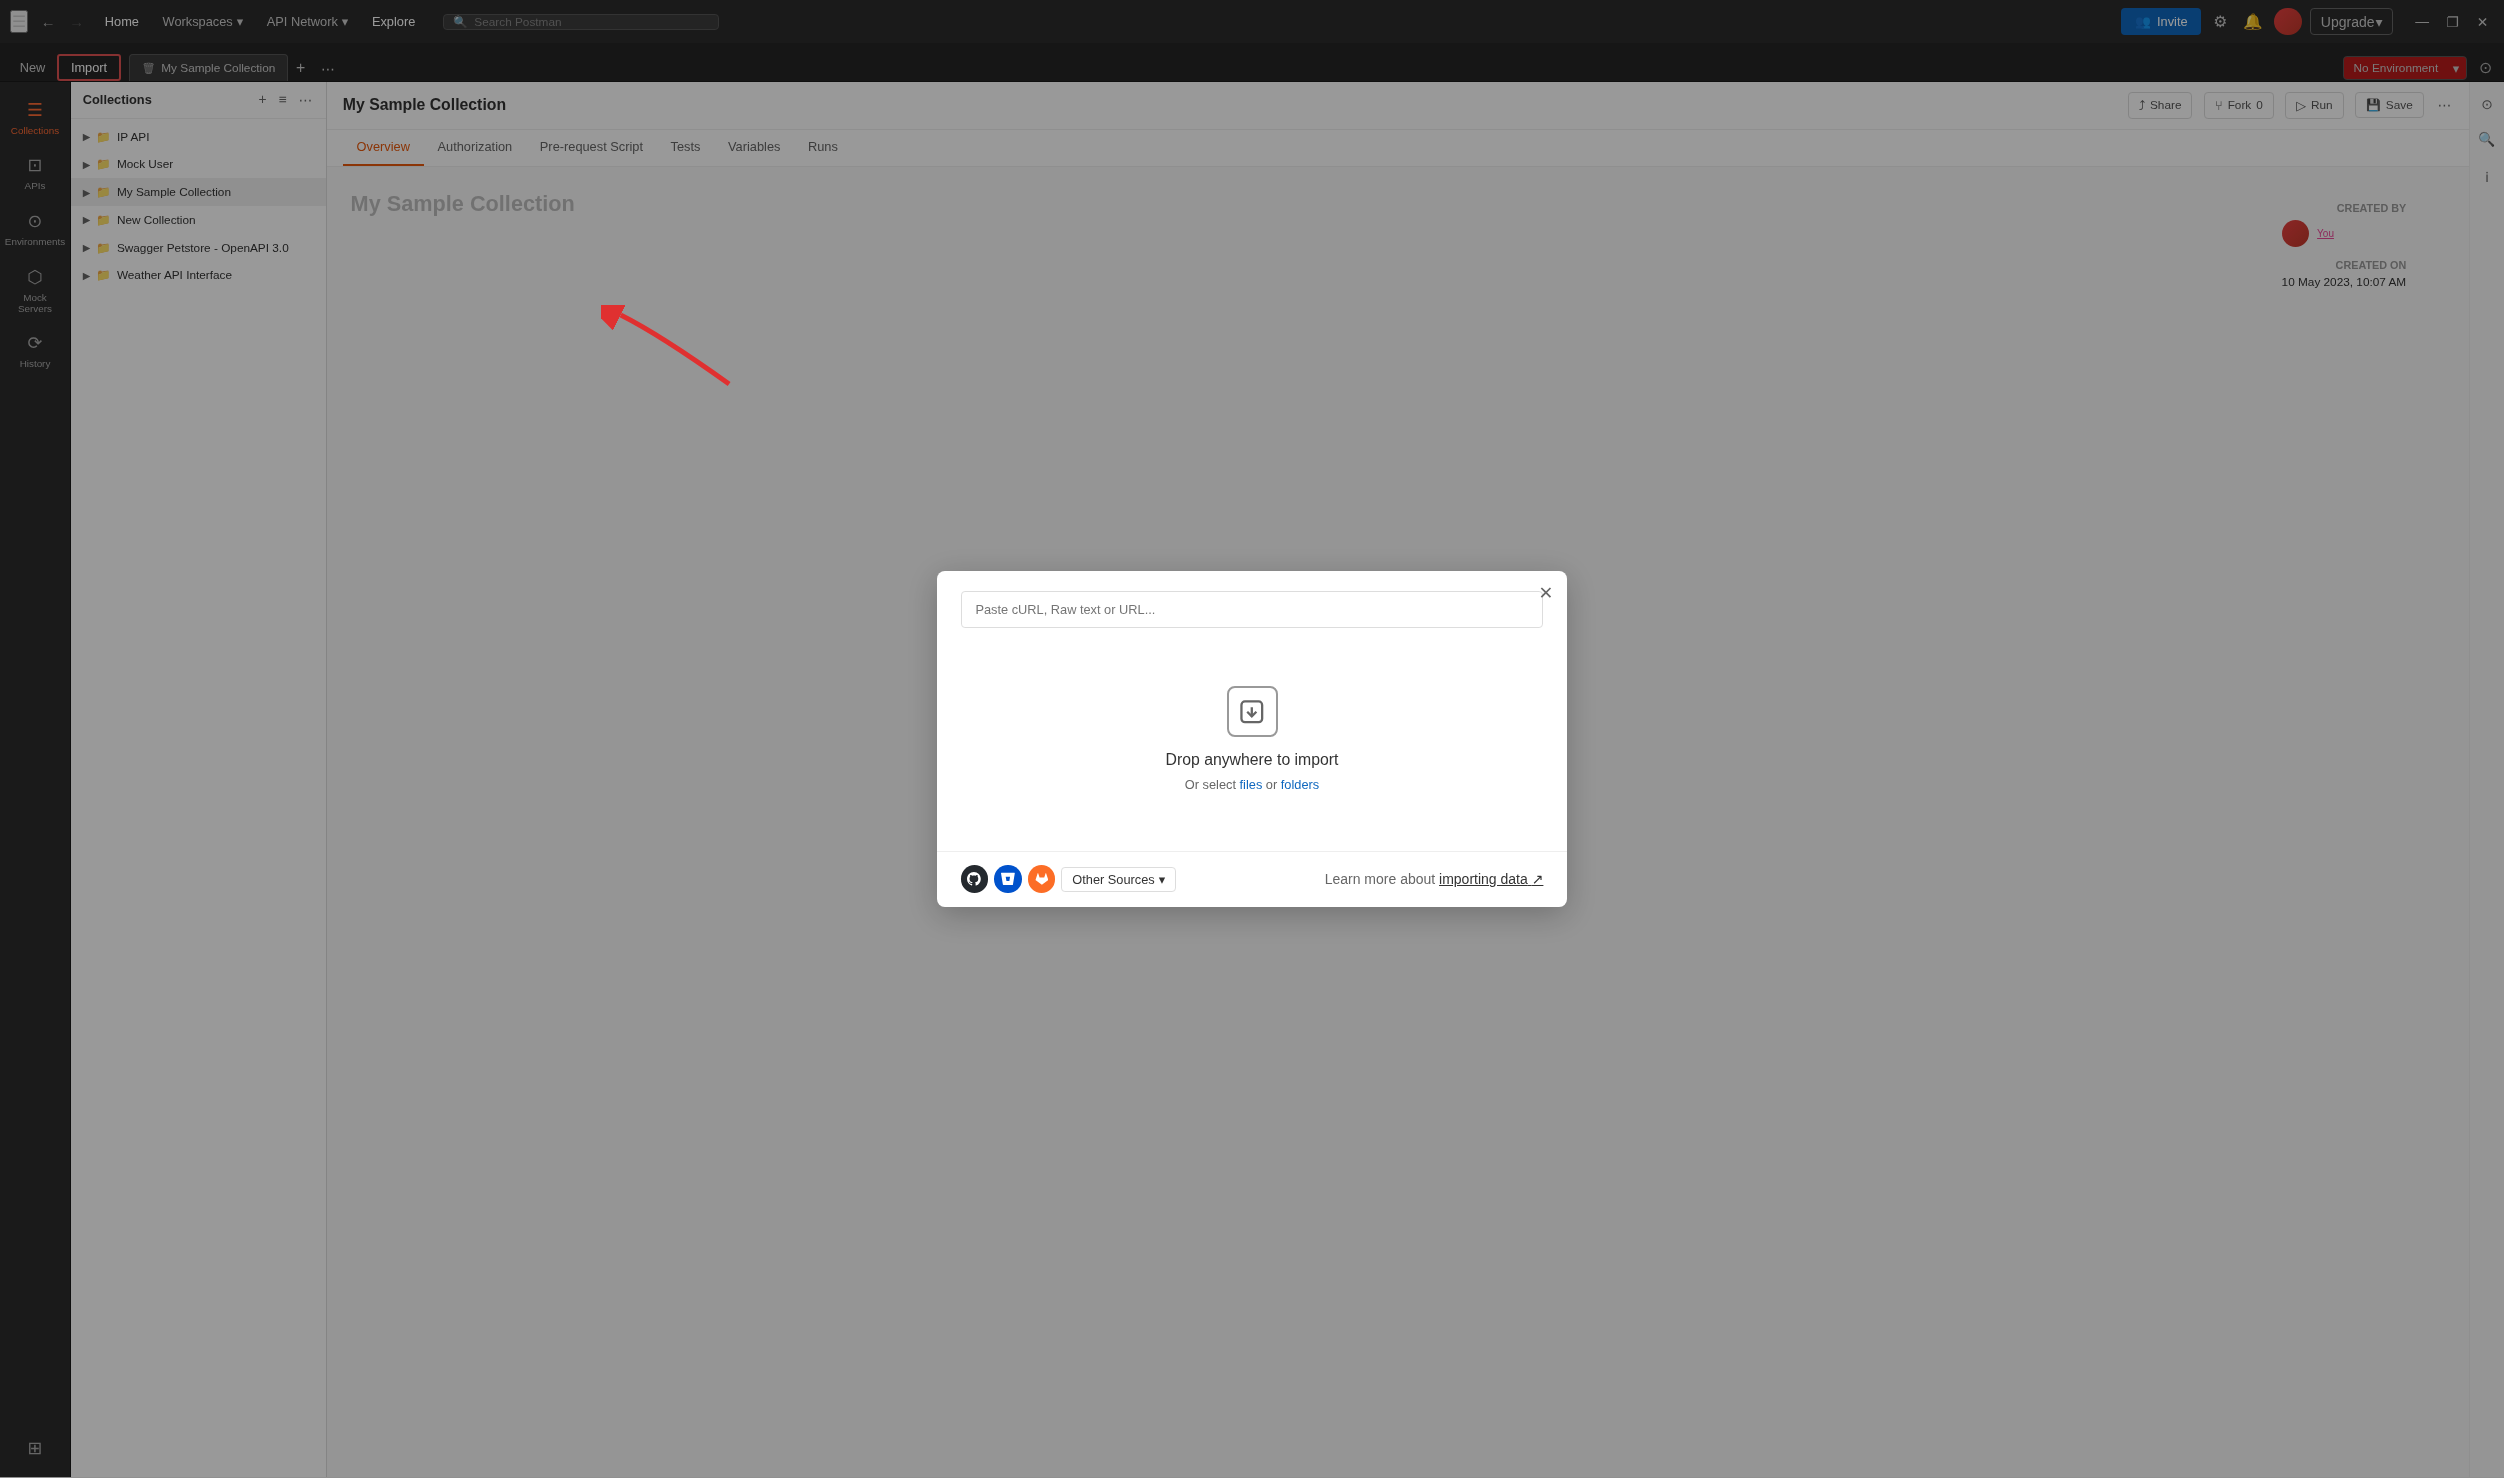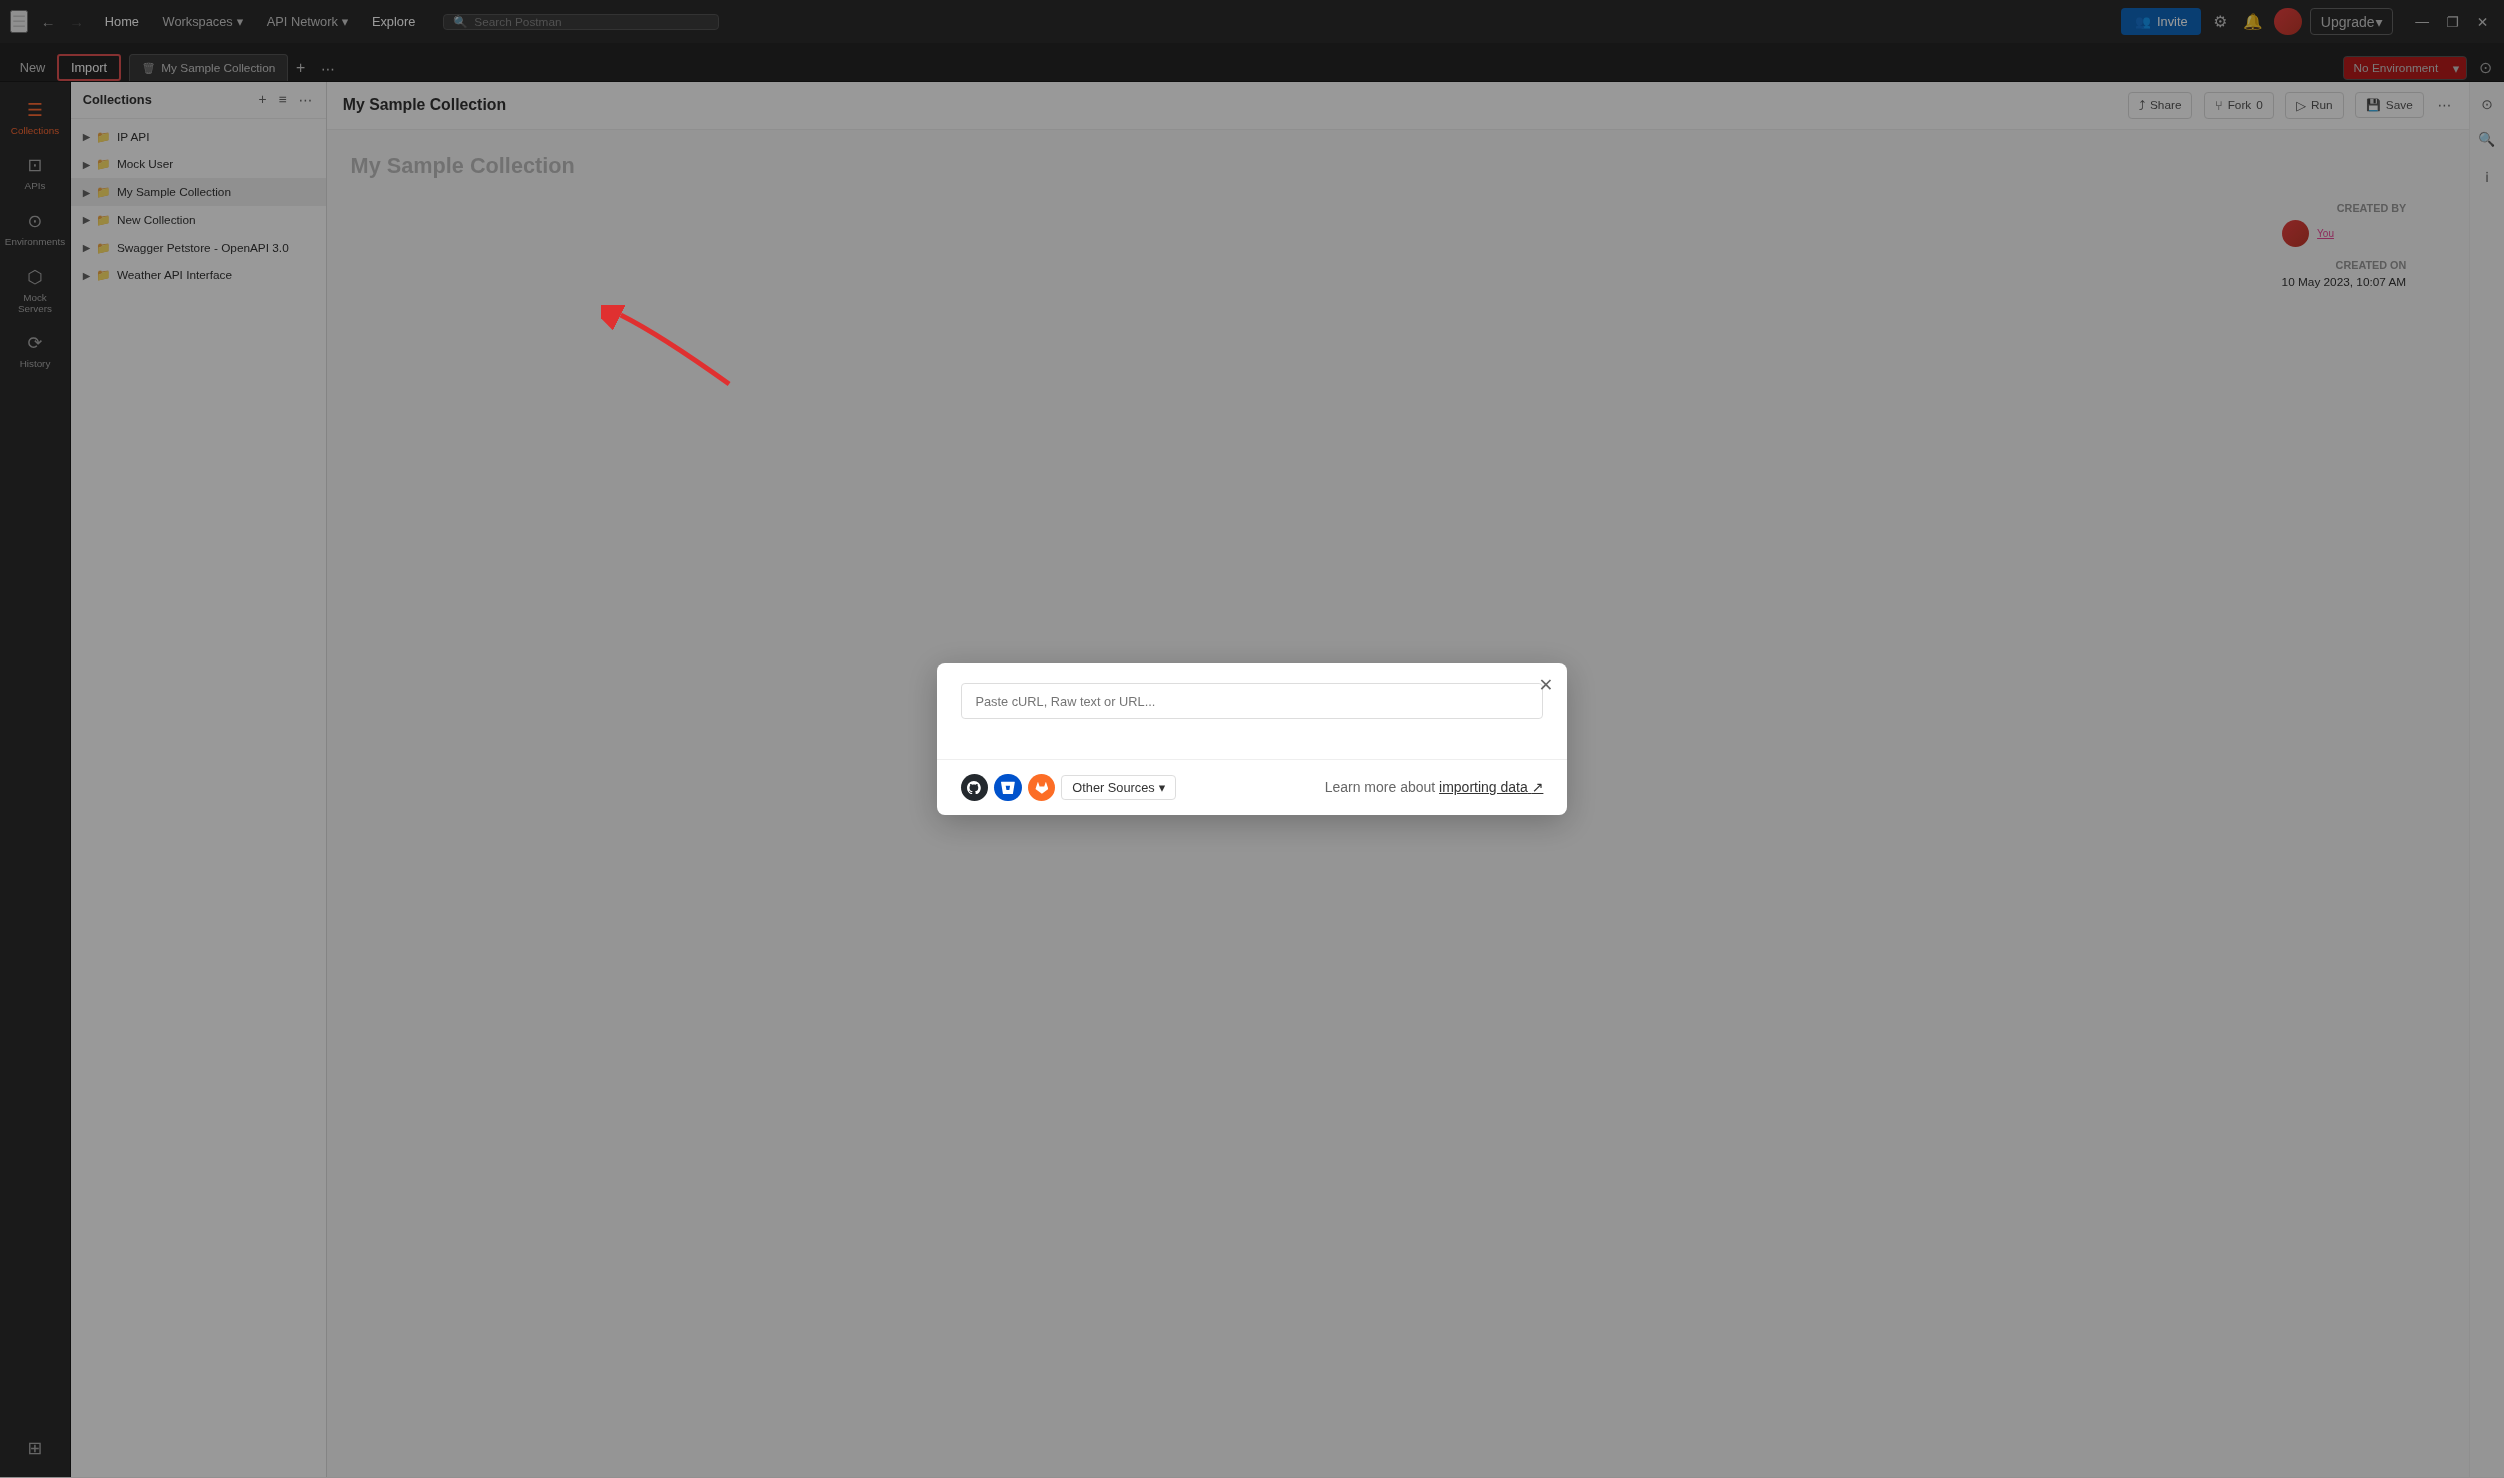--- a/index.html
+++ b/index.html
@@ -259,20 +259,28 @@
         <span class="btn-icon">▷</span>
         <span>Run</span>
       </button>
       <button class="save-btn">
         <span class="btn-icon">💾</span>
         <span>Save</span>
       </button>
       <button class="panel-icon-btn">⋯</button>
     </div>
 
+    <div class="collection-tabs">
+      <div class="ctab active">Overview</div>
+      <div class="ctab">Authorization</div>
+      <div class="ctab">Pre-request Script</div>
+      <div class="ctab">Tests</div>
+      <div class="ctab">Variables</div>
+      <div class="ctab">Runs</div>
+    </div>
 
     <div class="collection-content">
       <div class="collection-overview">
         <div class="overview-title">My Sample Collection</div>
       </div>
     </div>
 
     <div class="created-info">
       <div class="created-label">Created by</div>
       <div class="created-user">
@@ -291,20 +299,36 @@
   </div>
 </div>
 
 <div class="modal-backdrop">
 
   <div class="modal">
     <button class="modal-close">✕</button>
     <div class="modal-body">
       <input class="modal-input" type="text" placeholder="Paste cURL, Raw text or URL..." style="">
 
+      <div class="modal-drop-area">
+        <div class="drop-icon">
+          <svg width="27.6" height="27.6" viewBox="0 0 24 24" fill="none" stroke="#666" stroke-width="2">
+            <rect x="3" y="3" width="18" height="18" rx="3"></rect>
+            <line x1="12" y1="8" x2="12" y2="16"></line>
+            <polyline points="8,12 12,16 16,12"></polyline>
+          </svg>
+        </div>
+        <div class="drop-title">Drop anywhere to import</div>
+        <div class="drop-subtitle">
+          <span>Or select </span>
+          <a>files</a>
+          <span> or </span>
+          <a>folders</a>
+        </div>
+      </div>
     </div>
 
     <div class="modal-footer">
       <div class="source-icon source-github" title="GitHub">
         <svg width="13.8" height="13.8" viewBox="0 0 24 24" fill="white">
             <path d="M12 0C5.37 0 0 5.37 0 12c0 5.3 3.438 9.8 8.205 11.385.6.113.82-.258.82-.577 0-.285-.01-1.04-.015-2.04-3.338.724-4.042-1.61-4.042-1.61C4.422 18.07 3.633 17.7 3.633 17.7c-1.087-.744.084-.729.084-.729 1.205.084 1.838 1.236 1.838 1.236 1.07 1.835 2.809 1.305 3.495.998.108-.776.417-1.305.76-1.605-2.665-.3-5.466-1.332-5.466-5.93 0-1.31.465-2.38 1.235-3.22-.135-.303-.54-1.523.105-3.176 0 0 1.005-.322 3.3 1.23.96-.267 1.98-.399 3-.405 1.02.006 2.04.138 3 .405 2.28-1.552 3.285-1.23 3.285-1.23.645 1.653.24 2.873.12 3.176.765.84 1.23 1.91 1.23 3.22 0 4.61-2.805 5.625-5.475 5.92.42.36.81 1.096.81 2.22 0 1.606-.015 2.896-.015 3.286 0 .315.21.69.825.57C20.565 21.795 24 17.295 24 12c0-6.63-5.37-12-12-12"></path>
           </svg>
       </div>
       <div class="source-icon source-bitbucket" title="Bitbucket">
         <svg width="13.8" height="13.8" viewBox="0 0 24 24" fill="white">

